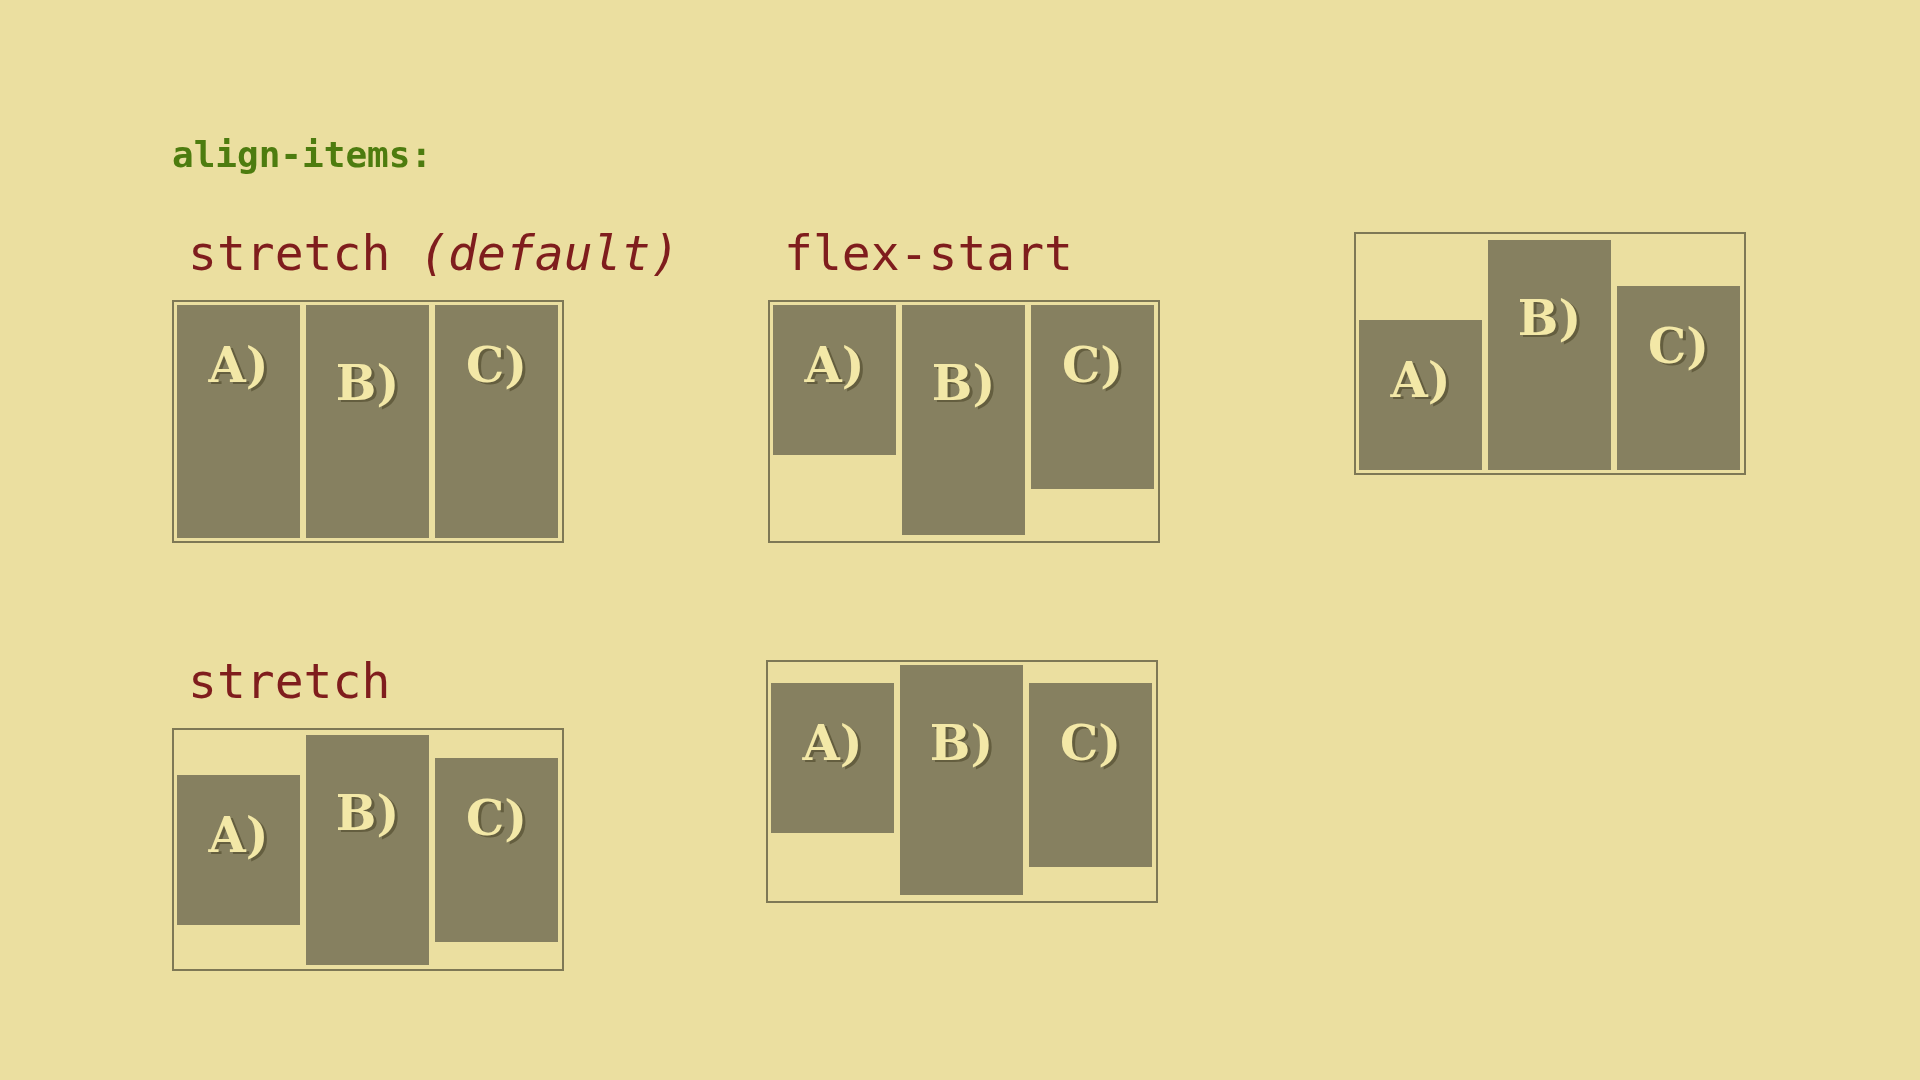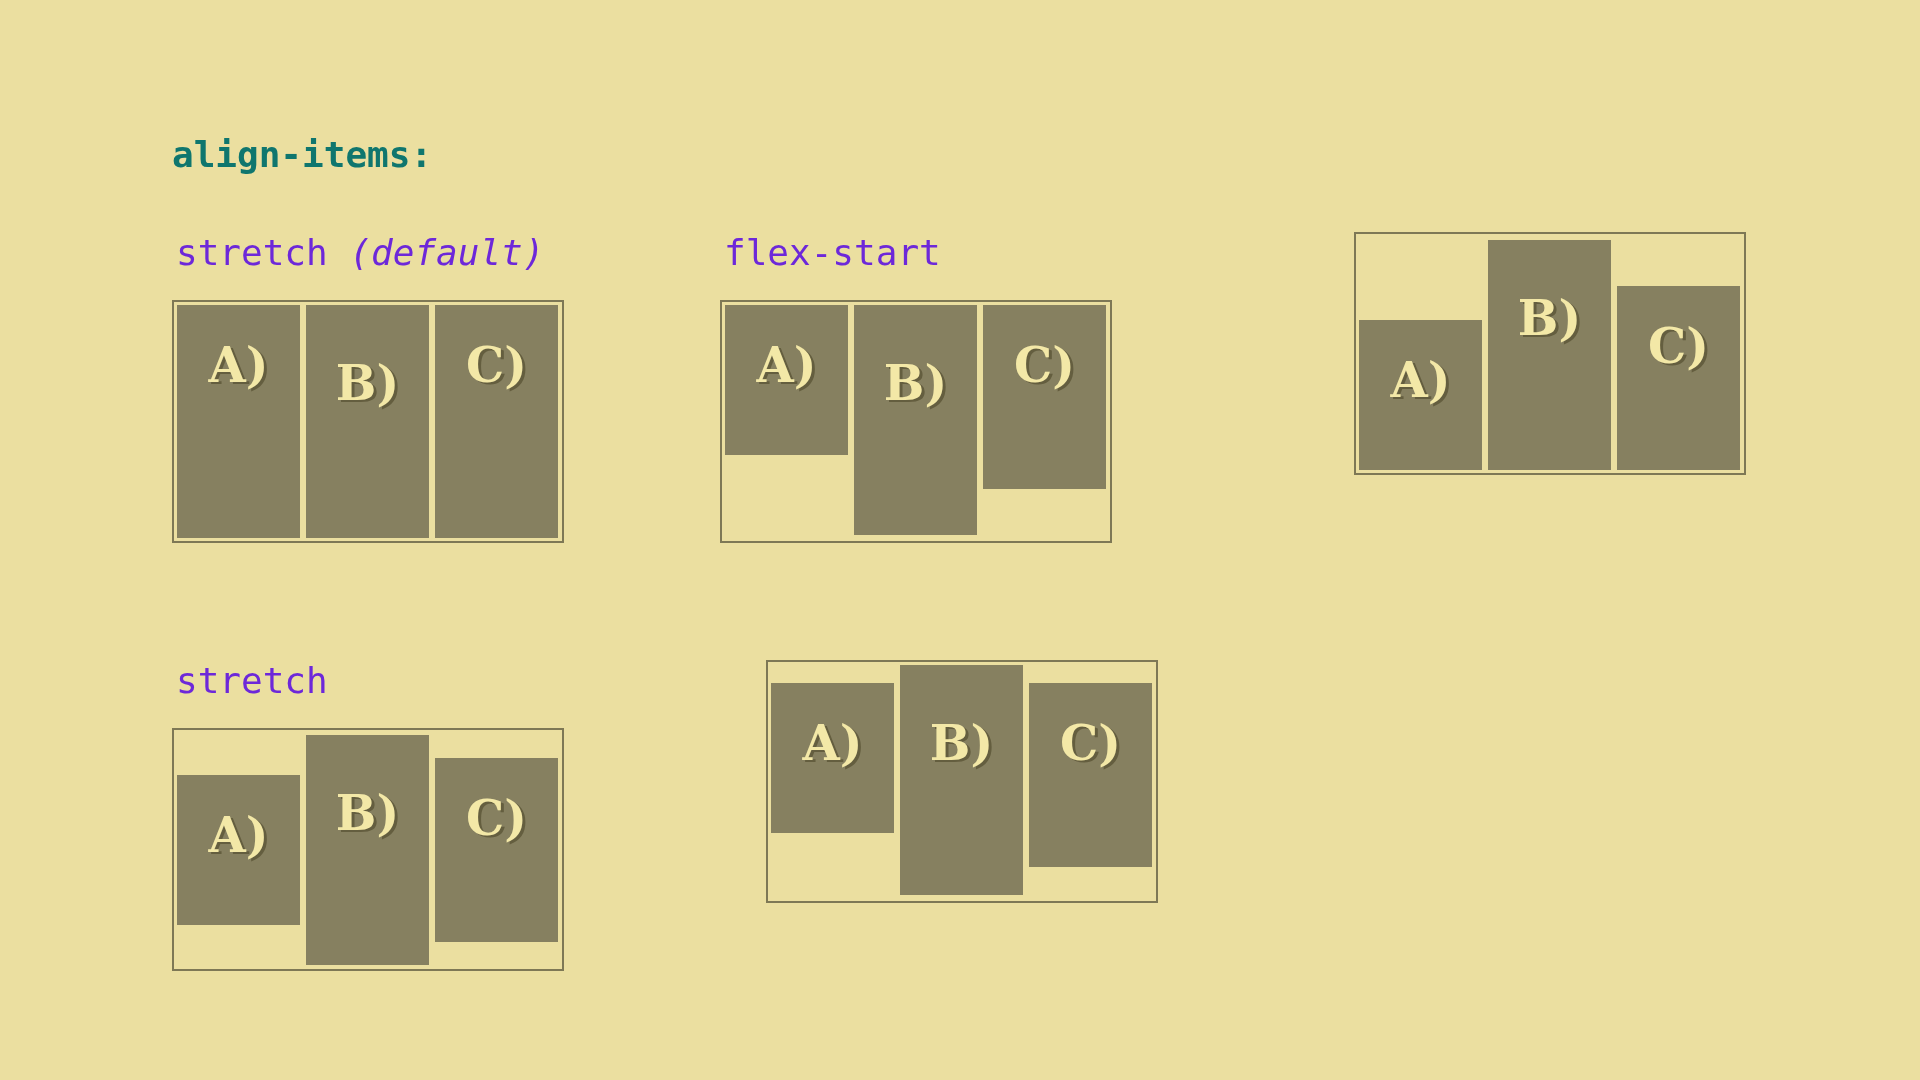--- a/index.html
+++ b/index.html
@@ -14,32 +14,32 @@
     background: #ebdfa0;
     font-family: "DejaVu Sans Mono", monospace;
   }
   .page-title {
     position: absolute;
     left: 172px;
     top: 134px;
     font-size: 36px;
     font-weight: bold;
     line-height: 42px;
-    color: #0f766e;
+    color: #4d7c0f;
     margin: 0;
   }
   .demo {
     position: absolute;
     width: 400px;
   }
   .demo-label {
-    font-size: 36px;
+    font-size: 48px;
     line-height: 42px;
-    color: #6d28d9;
-    margin: 0 0 26px 4px;
+    color: #7f1d1d;
+    margin: 0 0 26px 16px;
     white-space: pre;
   }
   .demo-label .default-suffix {
     font-style: italic;
   }
   .flex-container {
     width: 392px;
     height: 243px;
     box-sizing: border-box;
     border: 2px solid #7e7855;
@@ -65,21 +65,21 @@
   .item-c { height: 184px; padding-top: 36px; }
 
   .ai-stretch        { align-items: stretch; }
   .ai-stretch .flex-item { height: auto; }
   .ai-flex-start     { align-items: flex-start; }
   .ai-flex-end       { align-items: flex-end; }
   .ai-center         { align-items: center; }
   .ai-baseline       { align-items: baseline; }
 
   #demo-stretch    { left: 172px;  top: 232px; }
-  #demo-flex-start { left: 720px;  top: 232px; }
+  #demo-flex-start { left: 768px;  top: 232px; }
   #demo-flex-end   { left: 1354px; top: 232px; }
   #demo-center     { left: 172px;  top: 660px; }
   #demo-baseline   { left: 766px;  top: 660px; }
 </style>
 </head>
 <body>
 
 <h1 class="page-title">align-items:</h1>
 
 <section class="demo" id="demo-stretch">

